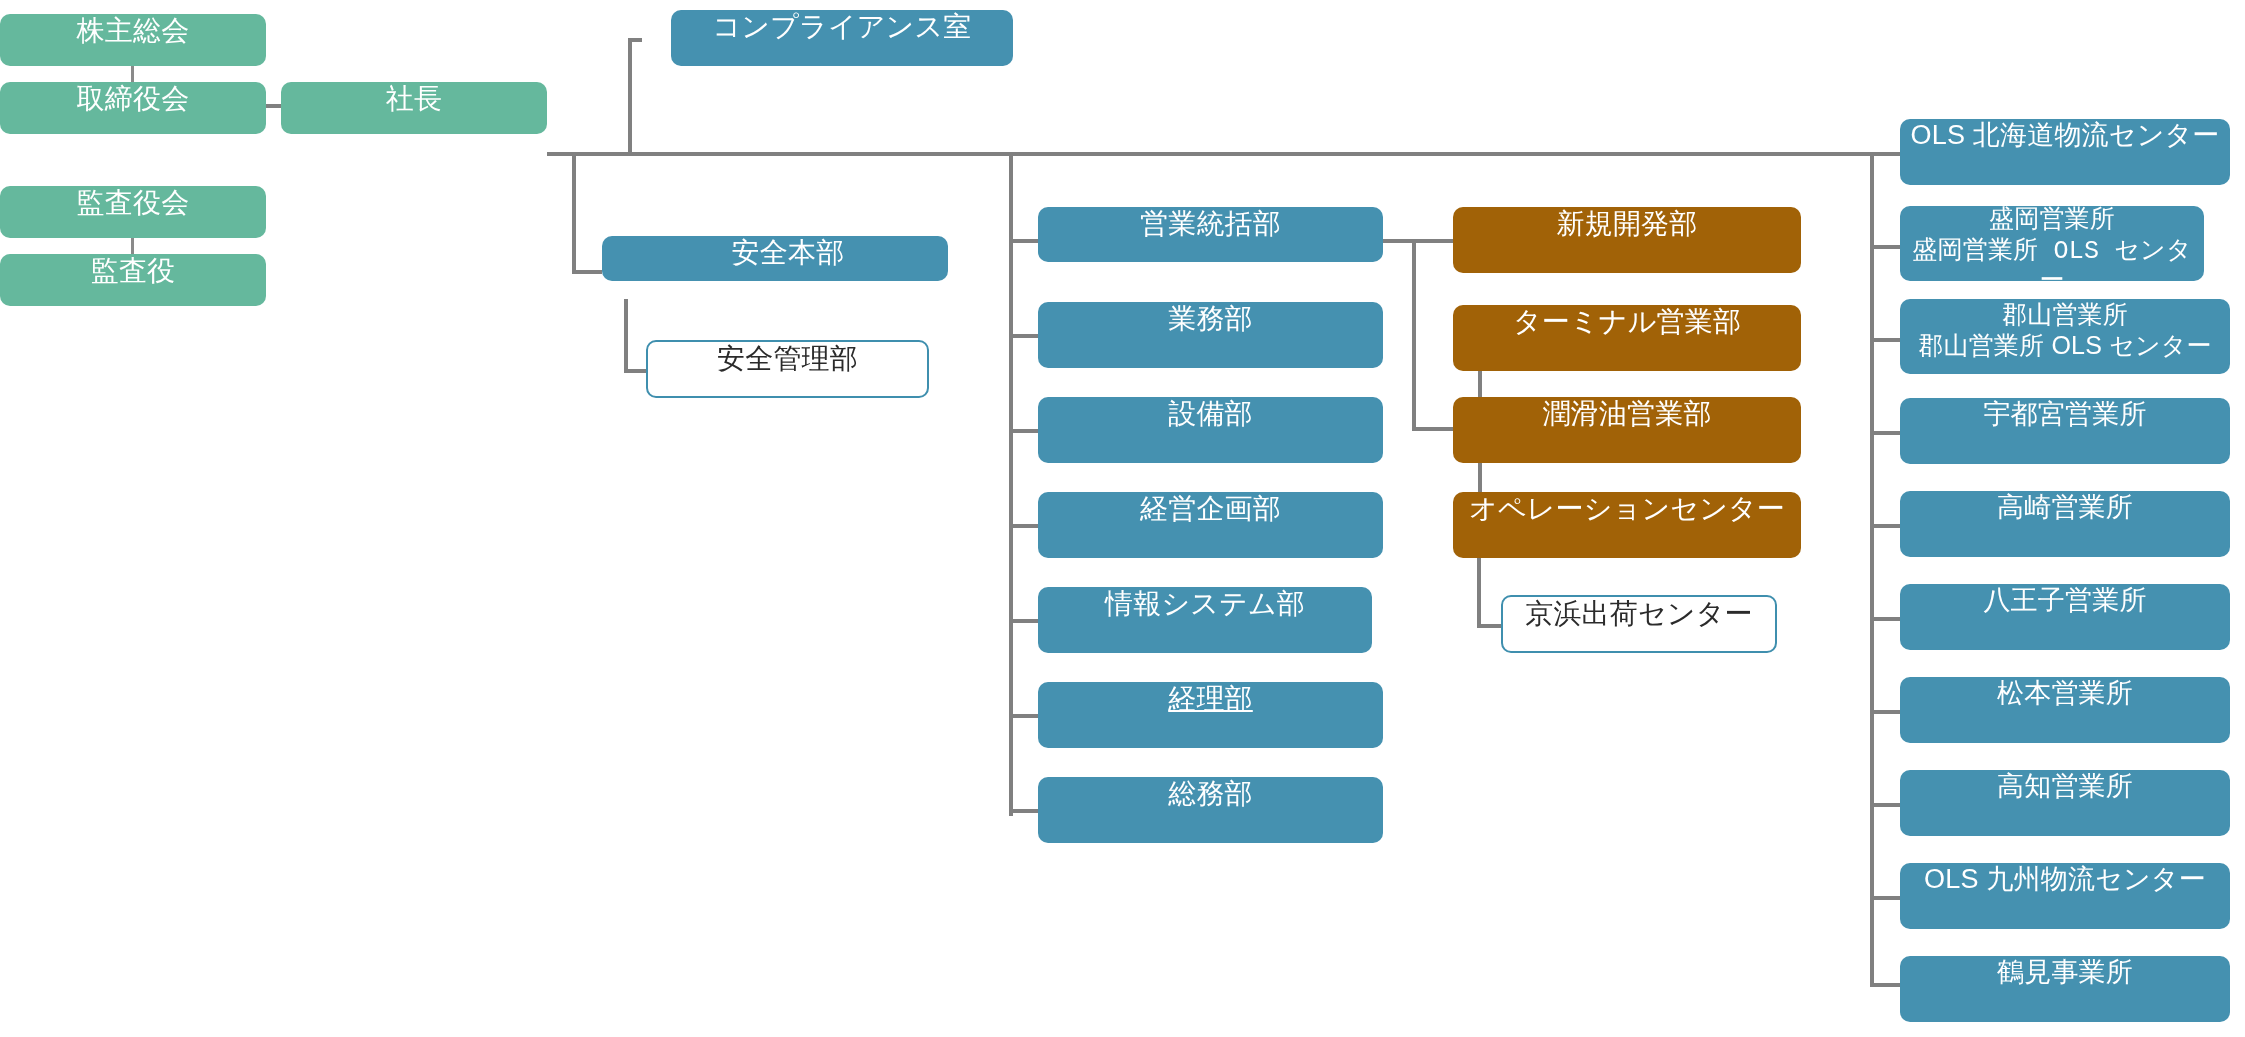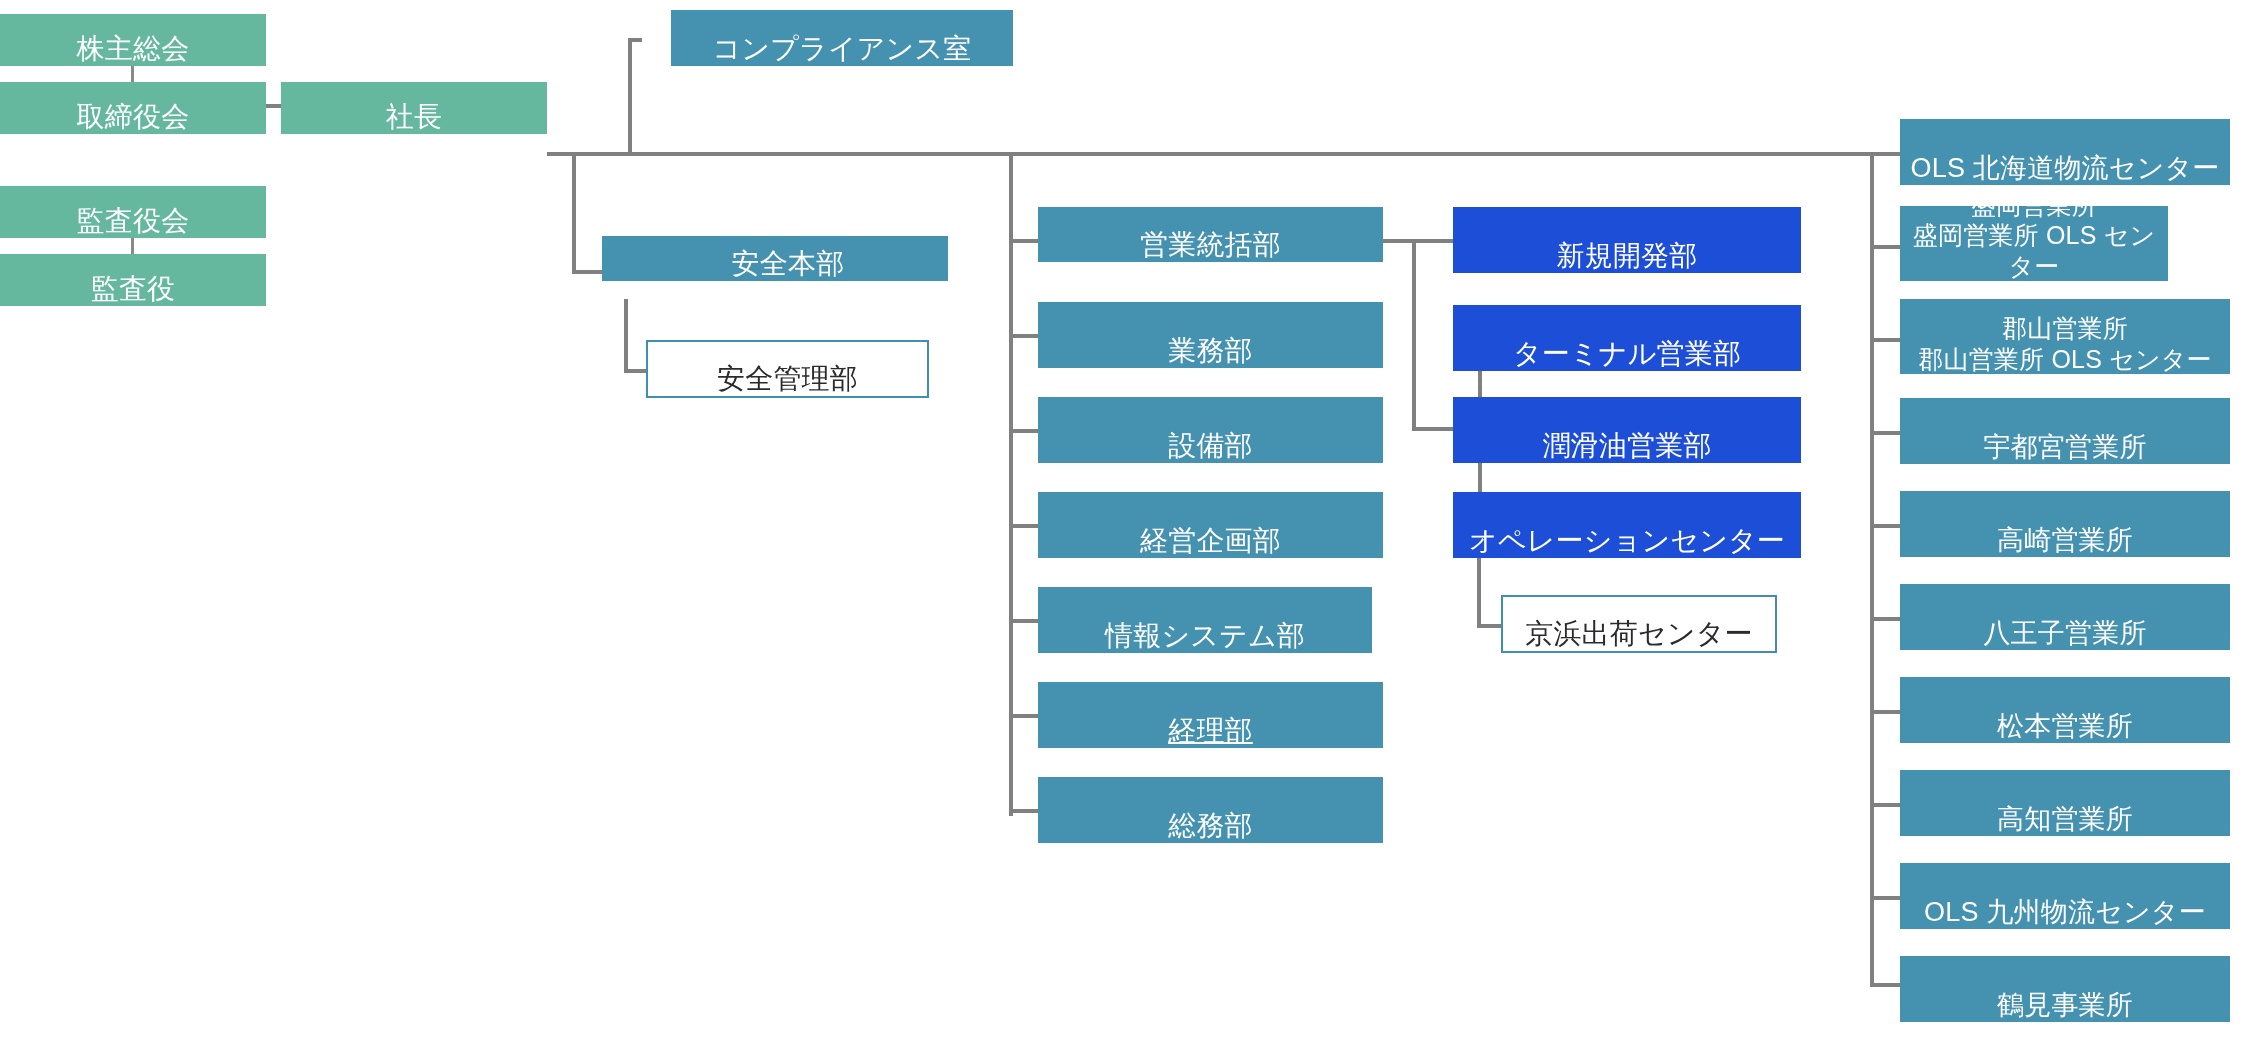--- a/index.html
+++ b/index.html
@@ -17,32 +17,33 @@
   
   .ln{position:absolute;background:#808080;}
   .ln.v{width:4px;}
   .ln.h{height:4px;}
   .ln.thin{background:#8a8a8a;}
 
   
   .node{
     position:absolute;
     display:flex;
-    align-items:flex-end;
+    align-items:flex-start;
     justify-content:center;
     text-align:center;
     box-sizing:border-box;
     color:#ffffff;
     line-height:1.22;
     letter-spacing:.2px;
     padding:0 6px;
+    border-radius:10px;
   }
   .node.green{background:#65b89d;}
   .node.blue{background:#4591b0;}
-  .node.lightblue{background:#1d4ed8;}
+  .node.lightblue{background:#a16207;}
   .node.outline{
     background:#ffffff;
     color:#2b2b2b;
     border:2px solid #3f8fae;
   }
   .node .lbl{display:block;white-space:pre-line;}
   .fs28{font-size:28px;}
   .fs27{font-size:27px;}
   .fs25{font-size:25px;}
 </style>
@@ -170,21 +171,21 @@
   <div class="ln h" style="left:1870px;top:524px;width:30px;height:4px;"></div>
   <div class="ln h" style="left:1870px;top:617px;width:30px;height:4px;"></div>
   <div class="ln h" style="left:1870px;top:710px;width:30px;height:4px;"></div>
   <div class="ln h" style="left:1870px;top:803px;width:30px;height:4px;"></div>
   <div class="ln h" style="left:1870px;top:896px;width:30px;height:4px;"></div>
   <div class="ln h" style="left:1870px;top:983px;width:30px;height:4px;"></div>
 
   <div class="node blue fs27" style="left:1900px;top:119px;width:330px;height:66px;">
     <span class="lbl">OLS 北海道物流センター</span>
   </div>
-  <div class="node blue fs25" style="left:1900px;top:206px;width:268px;height:75px;">
+  <div class="node blue fs25" style="left:1900px;top:206px;width:304px;height:75px;font-family:Liberation Mono, monospace;">
     <span class="lbl">盛岡営業所
 盛岡営業所 OLS センター</span>
   </div>
   <div class="node blue fs25" style="left:1900px;top:299px;width:330px;height:75px;">
     <span class="lbl">郡山営業所
 郡山営業所 OLS センター</span>
   </div>
   <div class="node blue fs27" style="left:1900px;top:398px;width:330px;height:66px;">
     <span class="lbl">宇都宮営業所</span>
   </div>

